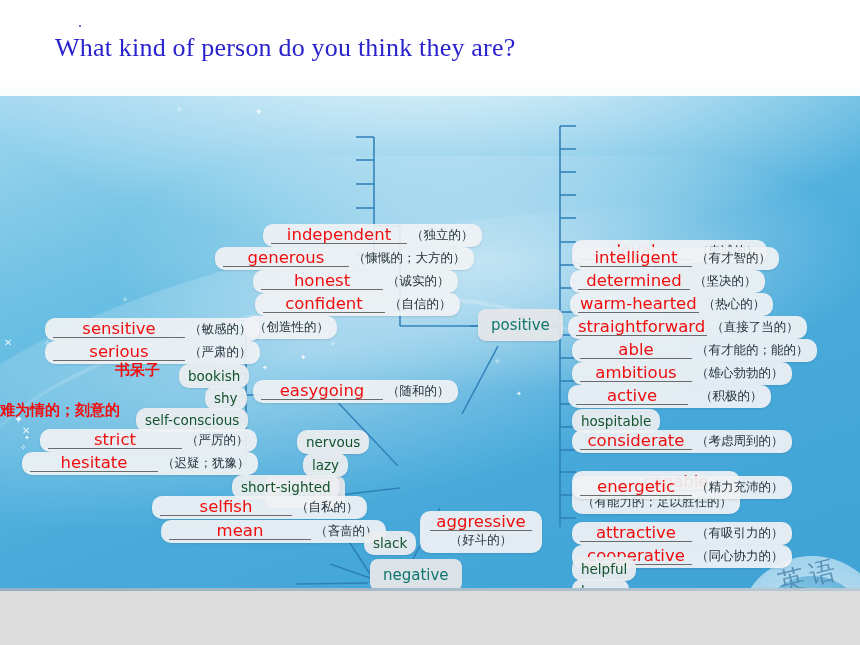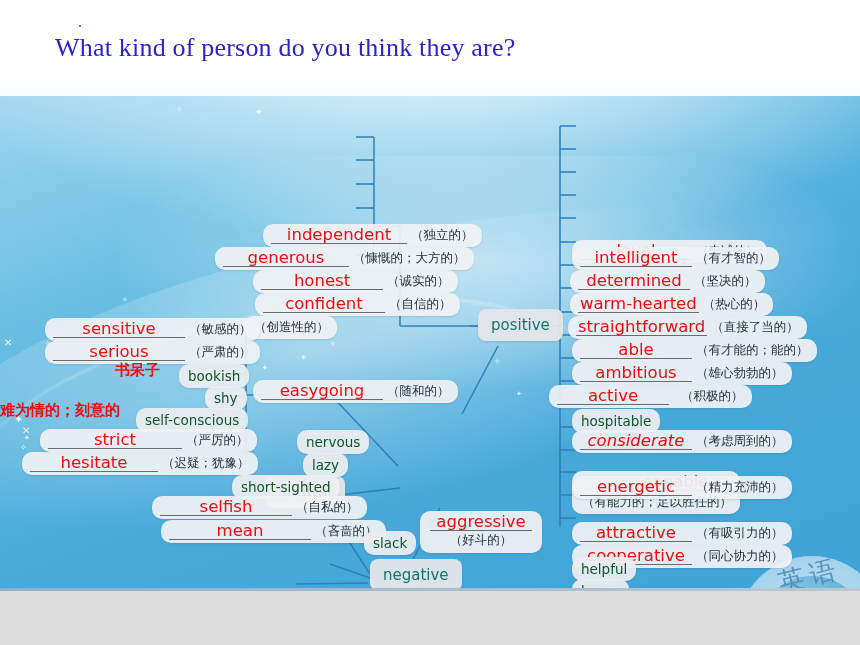--- a/index.html
+++ b/index.html
@@ -340,27 +340,27 @@
       <span class="cn">（直接了当的）</span>
     </div>
     <div class="wordbox" style="left:572px;top:243px;">
       <span class="blank" style="min-width:108px;">able</span>
       <span class="cn">（有才能的；能的）</span>
     </div>
     <div class="wordbox" style="left:572px;top:266px;">
       <span class="blank" style="min-width:108px;">ambitious</span>
       <span class="cn">（雄心勃勃的）</span>
     </div>
-    <div class="wordbox" style="left:549px;top:289px;gap:10px;">
+    <div class="wordbox" style="left:568px;top:289px;gap:10px;">
       <span class="blank" style="min-width:108px;">active</span>
       <span class="cn">（积极的）</span>
     </div>
     <div class="wordbox plain" style="left:572px;top:313px;">hospitable</div>
     <div class="wordbox" style="left:572px;top:334px;">
-      <span class="blank" style="min-width:108px;font-style:italic;">considerate</span>
+      <span class="blank" style="min-width:108px;">considerate</span>
       <span class="cn">（考虑周到的）</span>
     </div>
     <div class="wordbox" style="left:572px;top:375px;flex-direction:column;">
       <span class="blank" style="min-width:108px;">capable</span>
       <span class="cn">（有能力的；足以胜任的）</span>
     </div>
     <div class="wordbox" style="left:572px;top:380px;">
       <span class="blank" style="min-width:108px;">energetic</span>
       <span class="cn">（精力充沛的）</span>
     </div>

